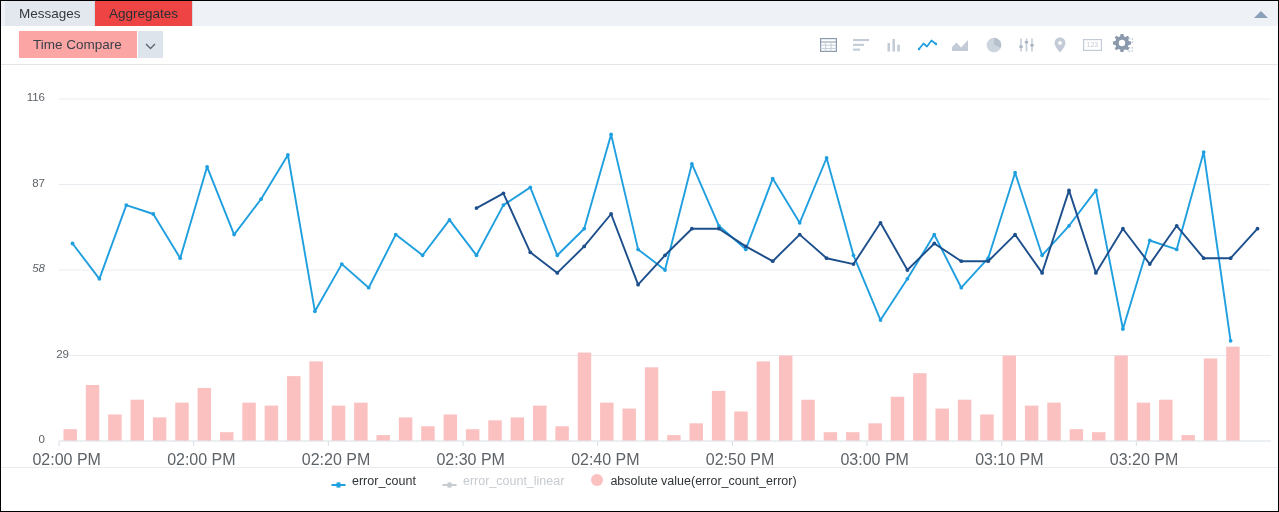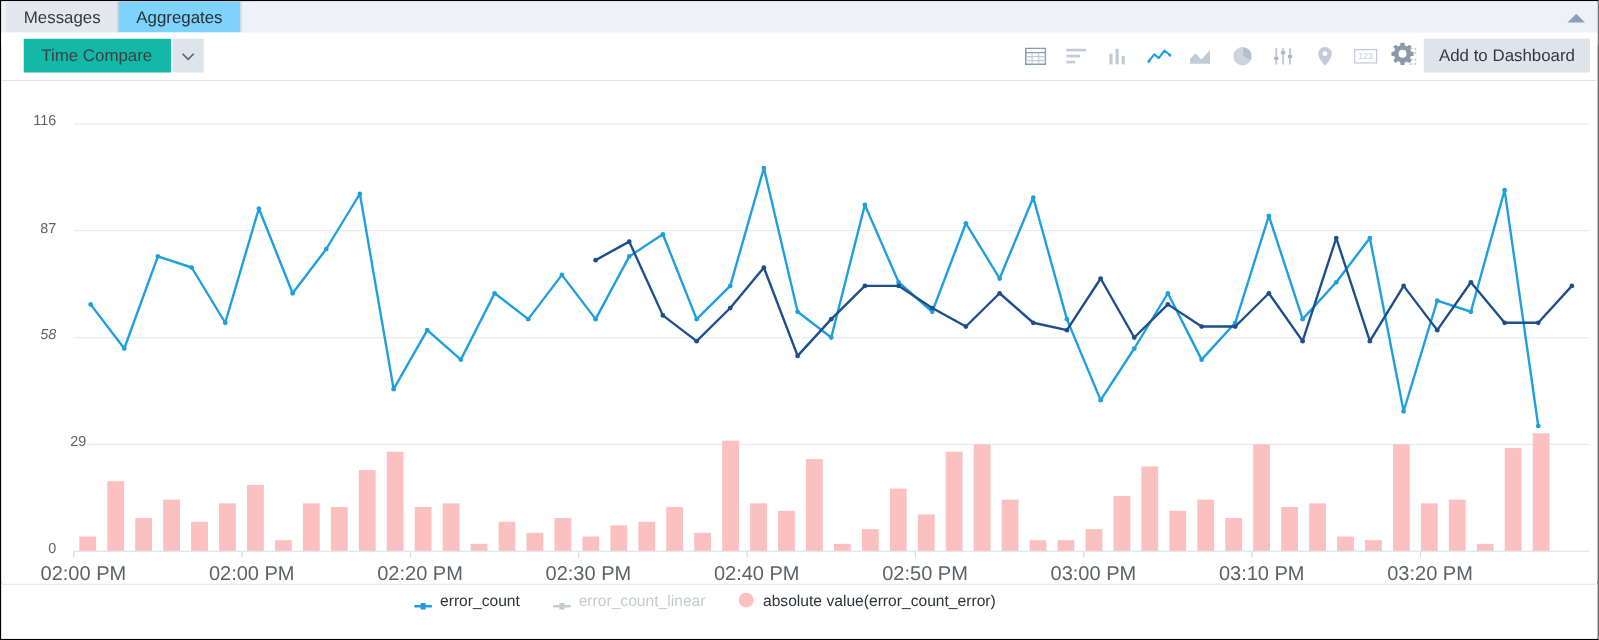--- a/index.html
+++ b/index.html
@@ -31,21 +31,21 @@
     line-height: 25px;
     padding: 0 14px;
     font-size: 13.5px;
     color: #34393f;
     cursor: pointer;
     border-right: 1px solid #d5dae0;
     white-space: nowrap;
   }
   .tab.inactive { left: 4px; background: #e3e8ee; color: #34393f; }
   .tab.active {
-    left: 93px; background: #7dd3fc; color: #2a2f35;
+    left: 93px; background: #ef4444; color: #2a2f35;
     border-left: 1px solid #d5dae0;
   }
   .tabstrip .filler {
     position: absolute; left: 202px; top: 0;
     right: 0; height: 25px; background: #eef1f5;
   }
   .collapse-btn {
     position: absolute; right: 6px; top: 2px;
     width: 26px; height: 21px;
     display: flex; align-items: center; justify-content: center;
@@ -59,21 +59,21 @@
     width: 1279px; height: 39px;
     background: #ffffff;
     border-bottom: 1px solid #e3e6e9;
   }
   .timecompare {
     position: absolute; left: 18px; top: 5px;
     height: 27px;
     display: flex; align-items: stretch;
   }
   .tc-label {
-    background: #14b8a6;
+    background: #fca5a5;
     color: #3b4149;
     font-size: 13.5px;
     line-height: 27px;
     padding: 0 15px 0 14px;
     cursor: pointer;
     white-space: nowrap;
   }
   .tc-caret {
     background: #dde4ec;
     width: 26px;
@@ -257,21 +257,20 @@
 
     <div class="gear-wrap">
       <span>
         <svg width="18" height="18" viewBox="0 0 18 18">
           <path d="M9 0 L10.5 0 L10.9 2.4 L12.6 3.1 L14.6 1.7 L16.3 3.4 L14.9 5.4 L15.6 7.1 L18 7.5 L18 10.5 L15.6 10.9 L14.9 12.6 L16.3 14.6 L14.6 16.3 L12.6 14.9 L10.9 15.6 L10.5 18 L7.5 18 L7.1 15.6 L5.4 14.9 L3.4 16.3 L1.7 14.6 L3.1 12.6 L2.4 10.9 L0 10.5 L0 7.5 L2.4 7.1 L3.1 5.4 L1.7 3.4 L3.4 1.7 L5.4 3.1 L7.1 2.4 L7.5 0 Z" fill="#8a99ab"></path>
           <circle cx="9" cy="9" r="3.2" fill="#ffffff"></circle>
         </svg>
       </span>
     </div>
 
-    <div class="add-dash">Add to Dashboard</div>
   </div>
 
   <div class="chart-area">
     <svg class="plot-svg" id="plot" width="1279" height="400">
         <line x1="58" x2="1270" y1="376" y2="376" stroke="#e8ecf0" stroke-width="1"></line>
         <line x1="58" x2="1270" y1="290.5" y2="290.5" stroke="#e8ecf0" stroke-width="1"></line>
         <line x1="58" x2="1270" y1="205" y2="205" stroke="#e8ecf0" stroke-width="1"></line>
         <line x1="58" x2="1270" y1="119.5" y2="119.5" stroke="#e8ecf0" stroke-width="1"></line>
         <line x1="58" x2="1270" y1="34" y2="34" stroke="#e8ecf0" stroke-width="1"></line>
         <rect x="62.46" y="364.21" width="13.45" height="11.79" fill="#fbc0c0"></rect>

